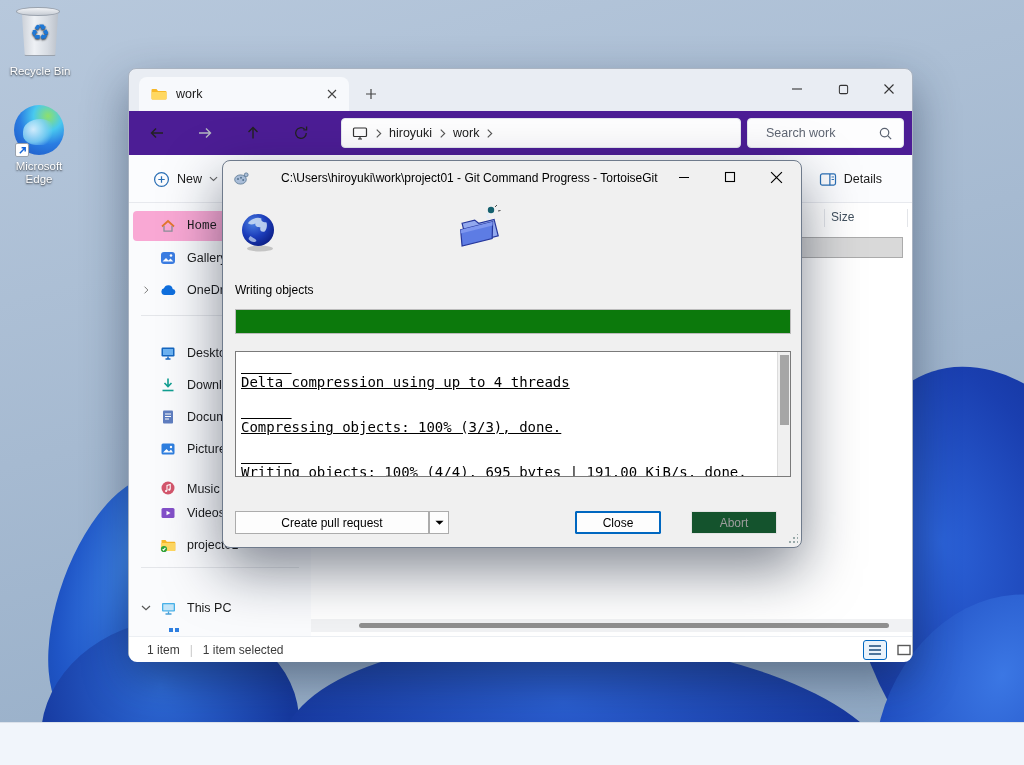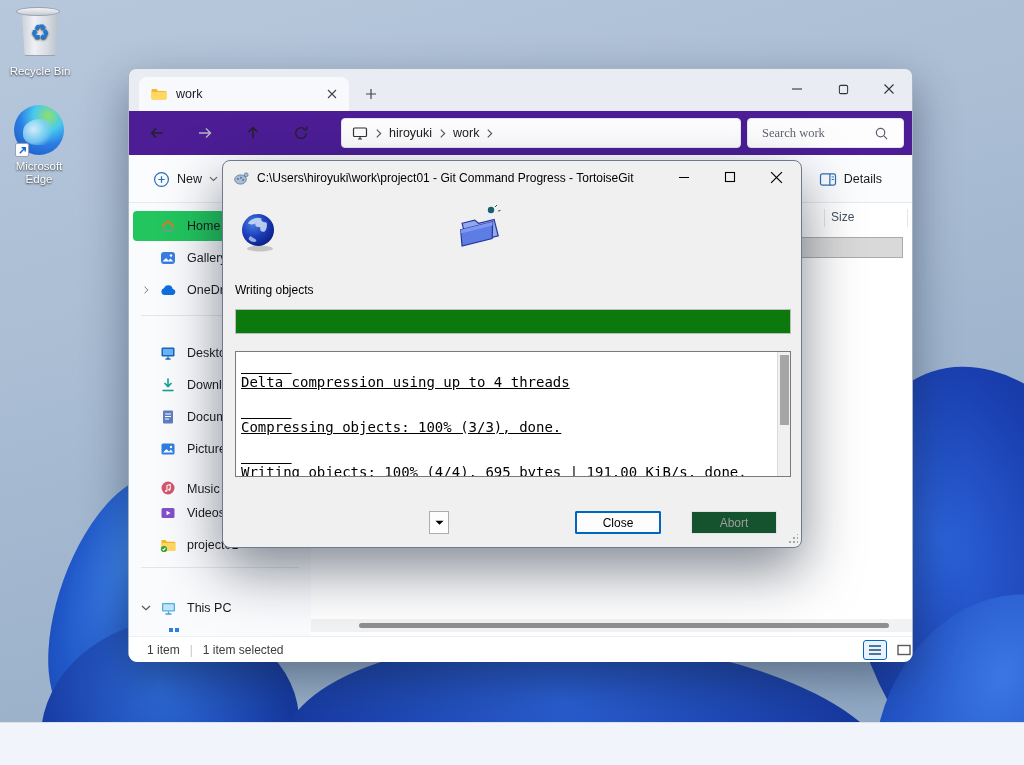--- a/index.html
+++ b/index.html
@@ -58,41 +58,41 @@
   .searchbox input { border:0; outline:0; background:transparent; font-family:inherit; font-size:12.5px; color:#1b1b1b; width:112px; }
   .searchbox input::placeholder { color:#5f6673; }
   .toolbar { left:0; top:86px; width:100%; height:48px; background:#fbfcfe; border-bottom:1px solid #e7e9ee; }
   .newbtn { position:absolute; left:14px; top:9px; height:30px; display:flex; align-items:center; gap:7px; padding:0 10px; border-radius:4px; font-size:12.5px; color:#1b1b1b; }
   .detailsbtn { position:absolute; right:22px; top:9px; height:30px; display:flex; align-items:center; gap:7px; padding:0 8px; border-radius:4px; font-size:12.5px; color:#1b1b1b; }
   .ebody { left:0; top:134px; width:100%; height:433px; background:#fff; }
   .sidebar { position:absolute; left:0; top:0; width:182px; height:100%; background:#fafbfd; }
   .srow { position:absolute; left:4px; width:176px; height:30px; display:flex; align-items:center; font-size:12.5px; color:#1b1b1b; border-radius:4px; }
   .srow .chev { width:26px; display:flex; justify-content:center; }
   .srow .ic { width:18px; display:flex; justify-content:center; margin-right:10px; }
-  .srow.sel { background:#22c55e; }
+  .srow.sel { background:#f9a8d4;font-family:Liberation Mono, monospace; }
   .sdiv { position:absolute; left:12px; width:158px; height:1px; background:#e4e6ea; }
   .main { position:absolute; left:182px; top:0; right:0; height:100%; }
   .colhead { position:absolute; left:520px; top:7px; font-size:12px; color:#41505e; }
   .colsep { position:absolute; top:6px; width:1px; height:18px; background:#e3e5e9; }
   .selrow { position:absolute; left:2px; top:34px; width:590px; height:21px; background:#d9d9d9; border:1px solid #ababab; }
   .hscroll { position:absolute; left:0; right:0; bottom:4px; height:13px; background:#f1f2f4; }
   .hthumb { position:absolute; left:48px; top:4px; width:530px; height:5px; background:#8f8f8f; border-radius:3px; }
   .statusbar { left:0; top:567px; width:100%; height:26px; background:#fff; border-top:1px solid #eceff3;
     border-radius:0 0 8px 8px; display:flex; align-items:center; font-size:12px; color:#3b3b3b; }
   .statusbar .sep { color:#c9c9c9; margin:0 10px; }
   .vtoggle { position:absolute; top:3px; width:24px; height:20px; display:flex; align-items:center; justify-content:center; border-radius:3px; }
   .vtoggle.active { border:1px solid #0067c0; background:#eaf3fb; }
   .netdots { position:absolute; left:40px; top:425px; display:flex; gap:2px; }
   .netdots i { width:4px; height:4px; background:#2f7fe0; }
 
   
   .gitdlg { position:absolute; left:222px; top:160px; width:580px; height:388px; background:#f0f0f0;
     border:1px solid #6f7b8c; border-radius:8px; box-shadow:0 22px 55px rgba(10,20,40,.5); font-size:12px; color:#000; }
   .gitdlg > * { position:absolute; }
-  .dtitle { left:0; top:0; width:100%; height:34px; display:flex; align-items:center; padding:0 10px; border-radius:8px 8px 0 0; }
+  .dtitle { left:0; top:0; width:100%; height:34px; display:flex; align-items:center; padding:0 10px; border-radius:8px 8px 0 0;gap:24px; }
   .dtitle .txt { margin-left:8px; font-size:12px; }
   .dctl { position:absolute; top:0; width:42px; height:32px; display:flex; align-items:center; justify-content:center; }
   .phase { left:12px; top:122px; font-size:12px; }
   .pbar { left:12px; top:148px; width:556px; height:25px; border:1px solid #bcbcbc; background:#e6e6e6; padding:0; }
   .pfill { width:100%; height:100%; background:#0c790c; }
   .logbox { left:12px; top:190px; width:556px; height:126px; background:#fff; border:1px solid #7a7a7a; overflow:hidden; }
   .loglines { position:absolute; left:5px; top:-7px; right:16px; font-family:"DejaVu Sans Mono",monospace; font-size:14px; line-height:15px; white-space:pre; color:#000;text-decoration:underline; }
   .vscroll { position:absolute; right:0; top:0; bottom:0; width:13px; background:#f0f0f0; border-left:1px solid #dcdcdc; }
   .vthumb { position:absolute; left:2px; top:3px; width:9px; height:70px; background:#a6a6a6; }
   .dbtn { position:absolute; top:350px; height:23px; background:#fdfdfd; border:1px solid #acacac; font-size:12px;
@@ -215,21 +215,21 @@
             <path d="M2 1.5L6.5 6 2 10.5" fill="none" stroke="#555" stroke-width="1.3"></path>
           </svg>
         </span>
       <span>work</span>
       <span class="crumb-sep">
           <svg width="7" height="11" viewBox="0 0 8 12">
             <path d="M2 1.5L6.5 6 2 10.5" fill="none" stroke="#555" stroke-width="1.3"></path>
           </svg>
         </span>
     </div>
-    <div class="pill searchbox" style="left:618px;width:157px;padding:0 10px;justify-content:center;font-family:Liberation Serif, serif;">
+    <div class="pill searchbox" style="left:618px;width:157px;padding:0 10px;justify-content:flex-end;">
       <input type="text" readonly="" placeholder="Search work" style="">
       <svg width="15" height="15" viewBox="0 0 16 16">
           <circle cx="7" cy="7" r="4.5" fill="none" stroke="#5a6270" stroke-width="1.3"></circle>
           <path d="M10.6 10.6L14 14" stroke="#5a6270" stroke-width="1.3"></path>
         </svg>
     </div>
   </div>
 
   <div class="toolbar">
     <div class="newbtn">
@@ -483,20 +483,23 @@
       
       
       
       
     </div>
     <div class="vscroll">
         <div class="vthumb"></div>
       </div>
   </div>
 
+  <div class="dbtn splitmain">
+    <span>Create pull request</span>
+  </div>
   <div class="dbtn splitarr">
     <svg width="9" height="6" viewBox="0 0 10 6">
         <path d="M0.5 0.5L5 5l4.5-4.5z" fill="#000"></path>
       </svg>
   </div>
   <div class="dbtn closebtn">
     <span>Close</span>
   </div>
   <div class="dbtn abortbtn">
     <span>Abort</span>

